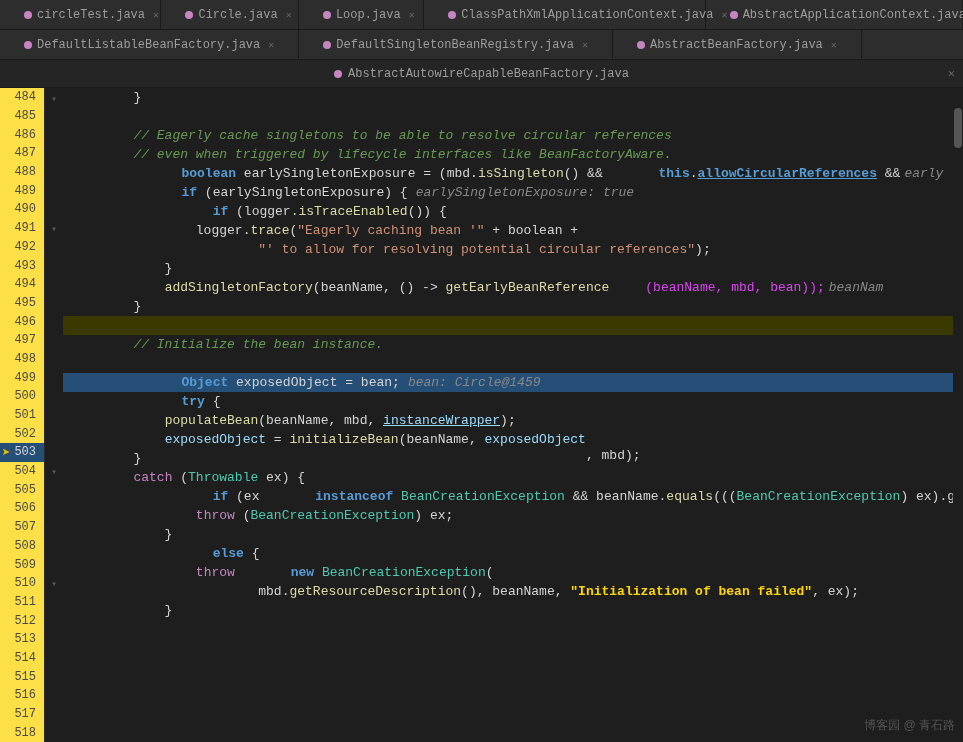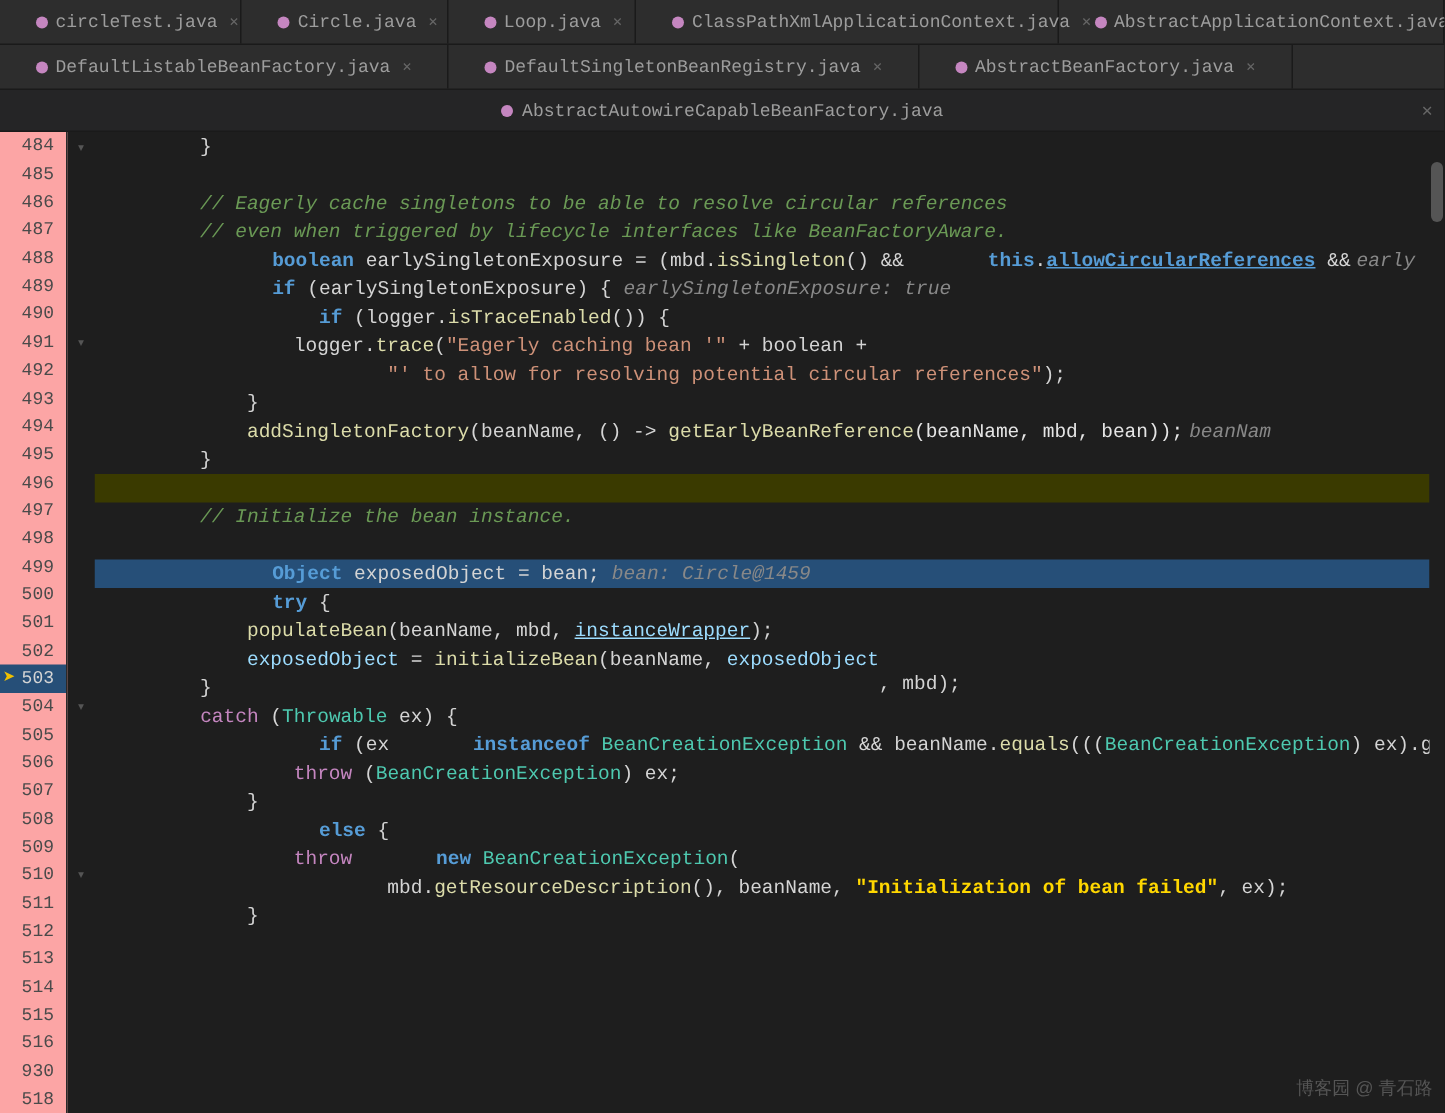--- a/index.html
+++ b/index.html
@@ -81,21 +81,21 @@
     .editor {
       display: flex;
       height: calc(742px - 30px - 30px - 28px);
       overflow: hidden;
       background: #1e1e1e;
     }
 
     
     .gutter {
       width: 45px;
-      background: #fca5a5;
+      background: #fde047;
       flex-shrink: 0;
       display: flex;
       flex-direction: column;
       padding-top: 0;
       border-right: 1px solid #2a2a2a;
       position: relative;
       justify-content: space-between;
     }
     .gutter-line {
       height: 19px;
@@ -344,21 +344,21 @@
     <div class="gutter-line">
         <span>514</span>
       </div>
     <div class="gutter-line">
         <span>515</span>
       </div>
     <div class="gutter-line">
         <span>516</span>
       </div>
     <div class="gutter-line">
-        <span>930</span>
+        <span>517</span>
       </div>
     <div class="gutter-line">
         <span>518</span>
       </div>
   </div>
 
   <div class="side-icons">
     <div class="side-icon">▾</div>
     <div class="side-icon"></div>
     <div class="side-icon"></div>
@@ -433,21 +433,21 @@
 
     <div class="code-line">
       <span style="color:#d4d4d4;">                        </span><span class="str">"' to allow for resolving potential circular references"</span><span style="color:#d4d4d4;">);</span>
     </div>
 
     <div class="code-line">
       <span style="color:#d4d4d4;">            }</span>
     </div>
 
     <div class="code-line">
-      <span style="color:#d4d4d4;">            </span><span class="method">addSingletonFactory</span><span style="color:#d4d4d4;">(beanName, () -&gt; </span><span class="method">getEarlyBeanReference</span><span style="color:#e5e5e5;">(beanName, mbd, bean));</span>
+      <span style="color:#d4d4d4;">            </span><span class="method">addSingletonFactory</span><span style="color:#d4d4d4;">(beanName, () -&gt; </span><span class="method">getEarlyBeanReference</span><span style="color:#d946ef;margin-left:36px;">(beanName, mbd, bean));</span>
       <span class="italic-gray" style="margin-left:4px;">beanNam</span>
     </div>
 
     <div class="code-line">
       <span style="color:#d4d4d4;">        }</span>
     </div>
 
     <div class="code-line yellow-bg"></div>
 
     <div class="code-line">

